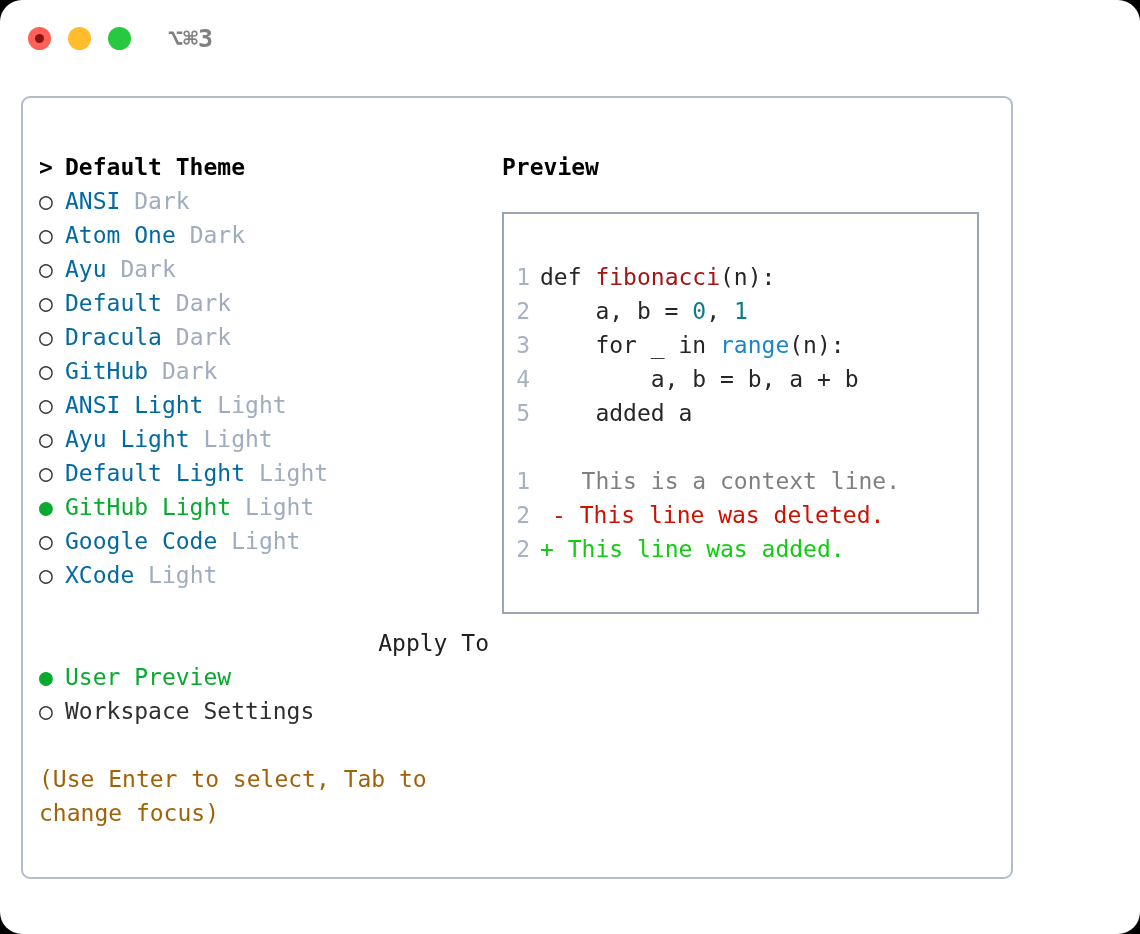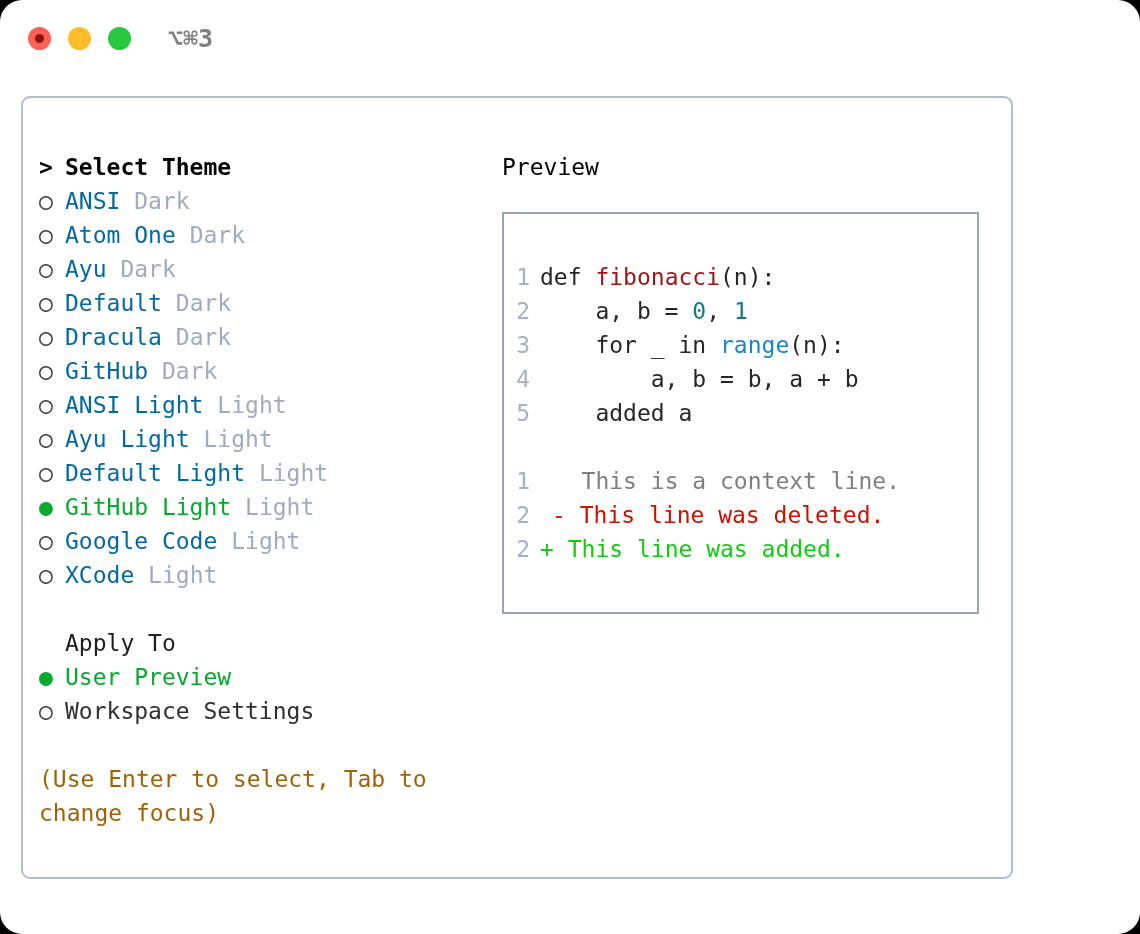--- a/index.html
+++ b/index.html
@@ -108,20 +108,21 @@
 
   .theme-name { color: #0369a1; }
   .theme-name.sel { color: #07aa2e; }
   .theme-variant { color: #9facbd; }
 
   .spacer-row { height: 34px; }
 
   #apply-to-header {
     font-weight: normal;
     color: #202020;
+    justify-content: flex-end;
   }
   #apply-to-header .marker { color: transparent; }
 
   .apply-name { color: #2f2f2f; }
   .apply-name.sel { color: #07aa2e; }
 
   #hint {
     margin-top: 34px;
     font-size: 23px;
     line-height: 34px;
@@ -132,21 +133,21 @@
   
   #right-col {
     position: absolute;
     left: 479px;
     top: 52px;
     width: 500px;
   }
   #preview-title {
     font-size: 23px;
     line-height: 34px;
-    font-weight: normal;
+    font-weight: bold;
     color: #000000;
     white-space: pre;
   }
   #preview-box {
     margin-top: 28px;
     width: 477px;
     height: 402px;
     border: 2px solid #9aa5b5;
     box-sizing: border-box;
     background: #ffffff;
@@ -188,21 +189,21 @@
     <div class="dot" id="dot-min"></div>
     <div class="dot" id="dot-max"></div>
     <div id="shortcut">⌥⌘3</div>
   </div>
 
   <div id="panel">
 
     <div id="left-col">
 
       <div class="row" id="select-theme-header">
-        <span class="marker">&gt;</span><span>Select Theme</span>
+        <span class="marker">&gt;</span><span>Default Theme</span>
       </div>
 
       <div id="theme-items">
           <div class="row"><span class="marker">○</span><span class="theme-name">ANSI</span><span> </span><span class="theme-variant">Dark</span></div>
           <div class="row"><span class="marker">○</span><span class="theme-name">Atom One</span><span> </span><span class="theme-variant">Dark</span></div>
           <div class="row"><span class="marker">○</span><span class="theme-name">Ayu</span><span> </span><span class="theme-variant">Dark</span></div>
           <div class="row"><span class="marker">○</span><span class="theme-name">Default</span><span> </span><span class="theme-variant">Dark</span></div>
           <div class="row"><span class="marker">○</span><span class="theme-name">Dracula</span><span> </span><span class="theme-variant">Dark</span></div>
           <div class="row"><span class="marker">○</span><span class="theme-name">GitHub</span><span> </span><span class="theme-variant">Dark</span></div>
           <div class="row"><span class="marker">○</span><span class="theme-name">ANSI Light</span><span> </span><span class="theme-variant">Light</span></div>

